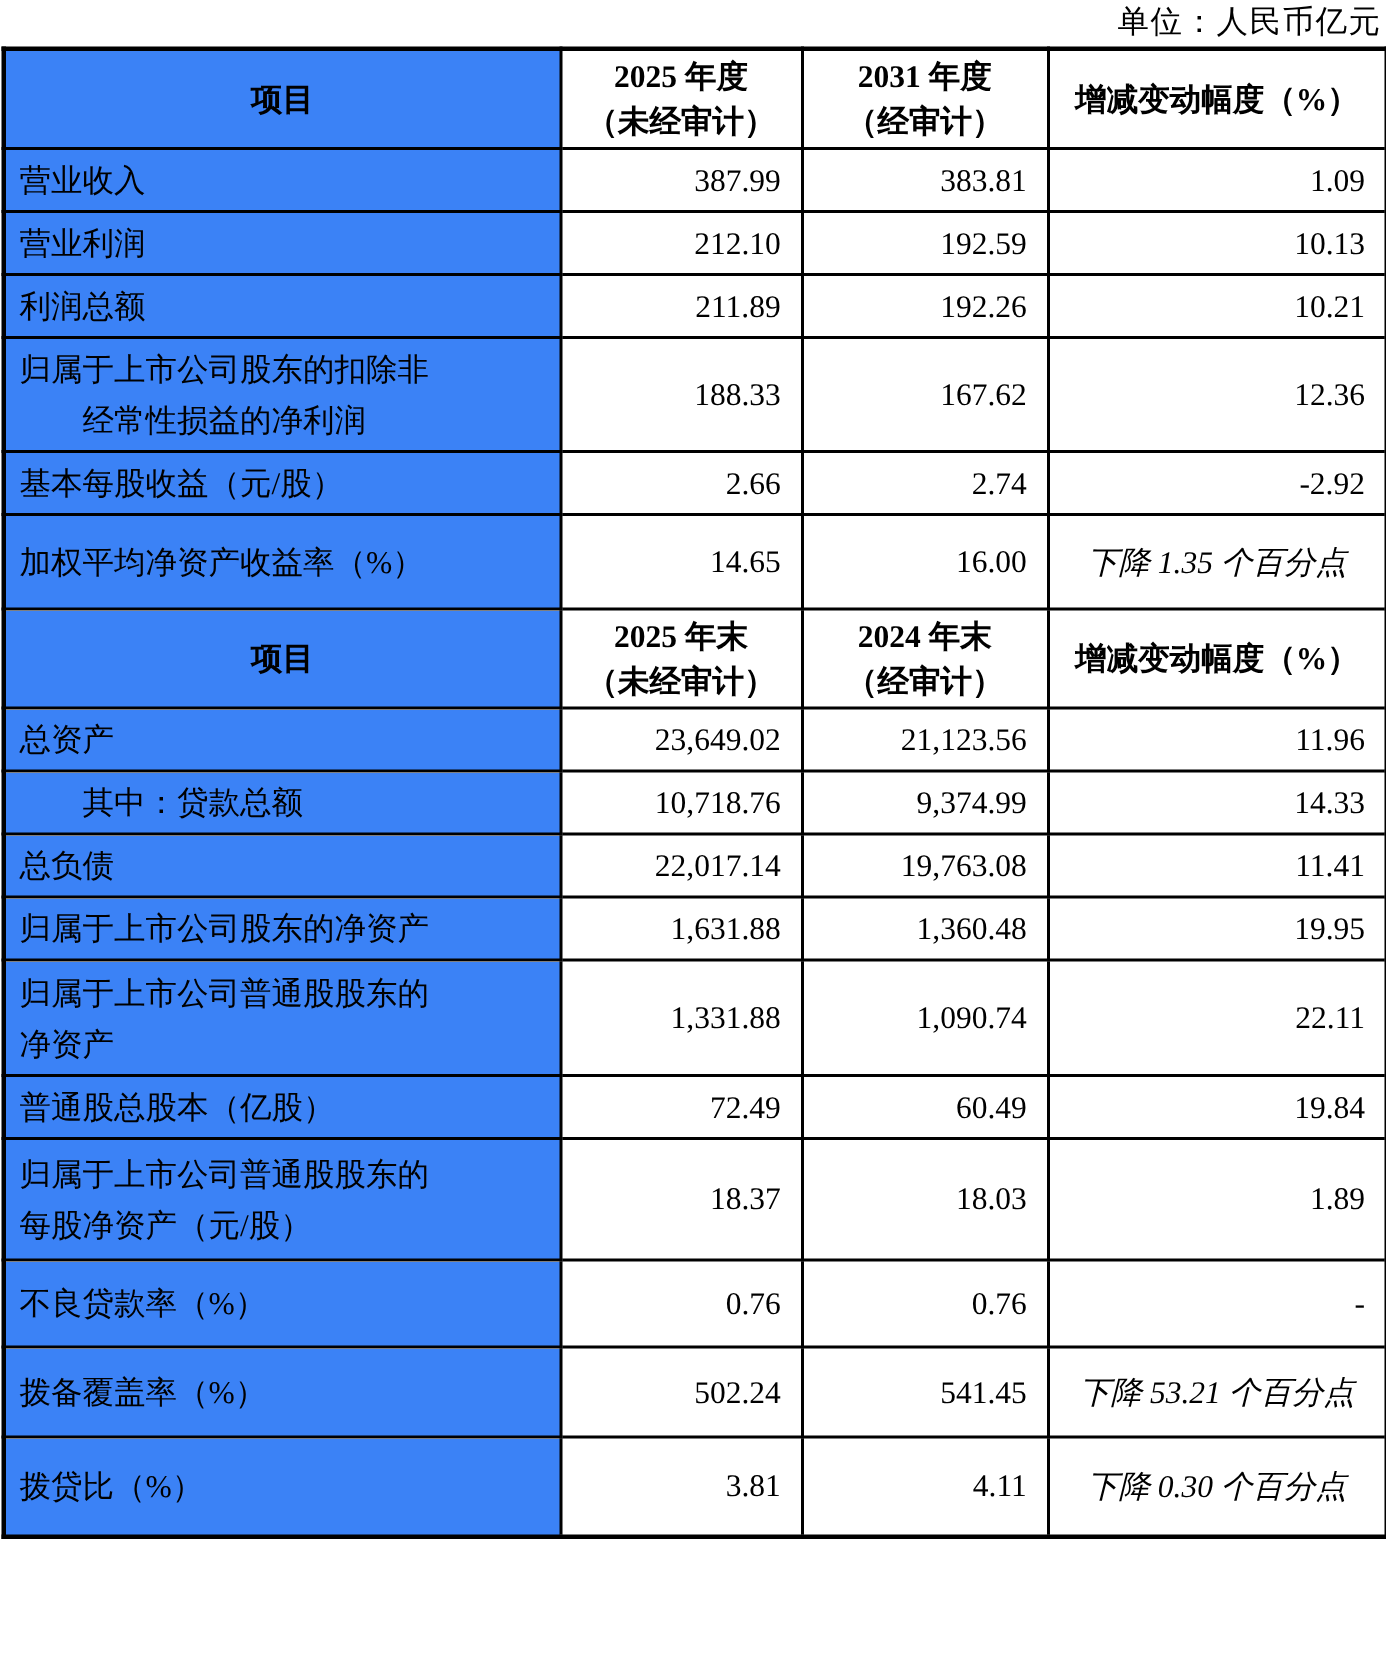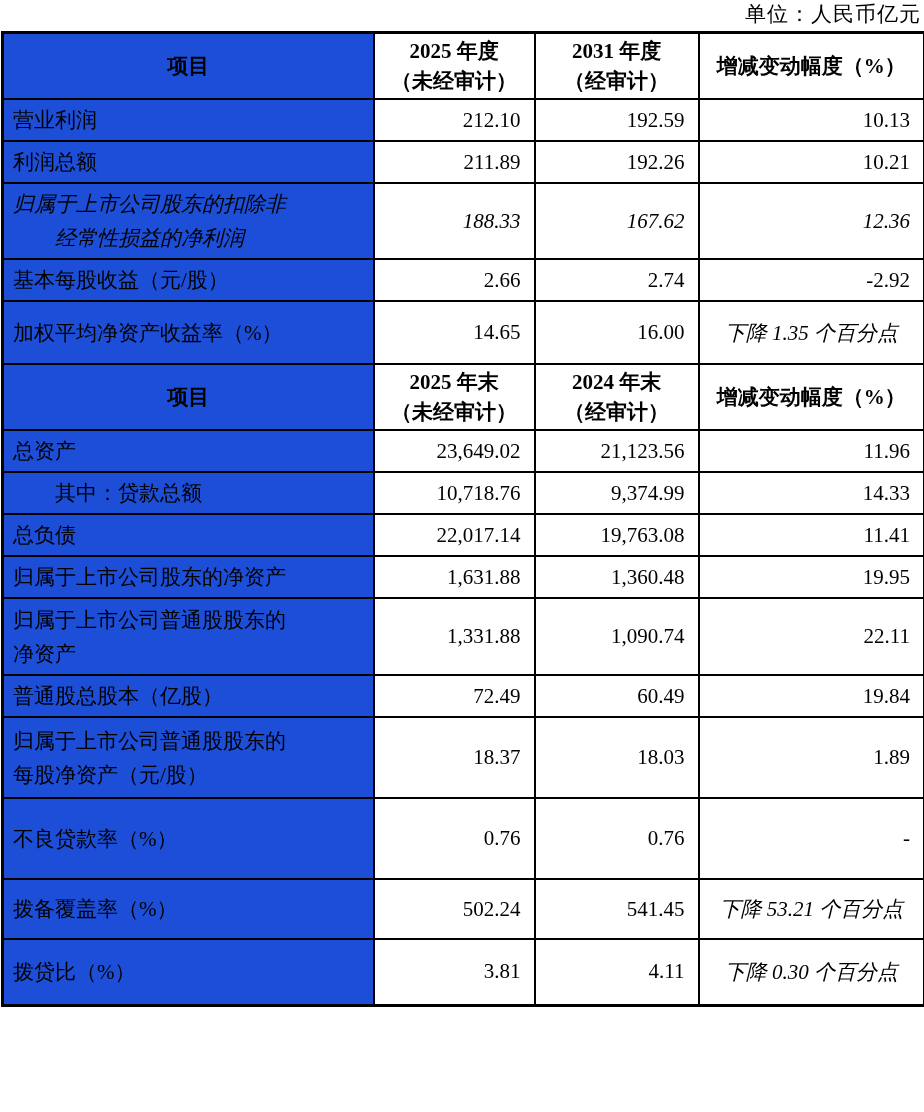--- a/index.html
+++ b/index.html
@@ -41,21 +41,21 @@
   }
   tr.header-row { height: 64px; }
   tr.data-row   { height: 42px; }
   th {
     font-weight: bold;
     text-align: center;
     white-space: pre-wrap;
     line-height: 30px;
     padding: 2px 4px;
   }
-  .col-item { background: #1d4ed8; }
+  .col-item { background: #3b82f6; }
   td.label {
     text-align: left;
     white-space: pre-wrap;
     line-height: 34px;
     padding-left: 9px;
     padding-right: 6px;
   }
   td.num {
     text-align: right;
     padding-right: 13px;
@@ -80,32 +80,38 @@
     <tbody id="table-body">
         <tr class="header-row">
           <th class="col-item">项目</th>
           <th>2025 年度
 （未经审计）</th>
           <th>2031 年度
 （经审计）</th>
           <th>增减变动幅度（%）</th>
         </tr>
         <tr class="data-row">
+          <td class="label col-item">营业收入</td>
+          <td class="num">387.99</td>
+          <td class="num">383.81</td>
+          <td class="change">1.09</td>
+        </tr>
+        <tr class="data-row">
           <td class="label col-item">营业利润</td>
           <td class="num">212.10</td>
           <td class="num">192.59</td>
           <td class="change">10.13</td>
         </tr>
         <tr class="data-row">
           <td class="label col-item">利润总额</td>
           <td class="num">211.89</td>
           <td class="num">192.26</td>
           <td class="change">10.21</td>
         </tr>
-        <tr class="data-row" style="height: 71px; font-style: italic;">
+        <tr class="data-row" style="height: 71px;">
           <td class="label col-item">归属于上市公司股东的扣除非
 　　经常性损益的净利润</td>
           <td class="num">188.33</td>
           <td class="num">167.62</td>
           <td class="change">12.36</td>
         </tr>
         <tr class="data-row">
           <td class="label col-item">基本每股收益（元/股）</td>
           <td class="num">2.66</td>
           <td class="num">2.74</td>
@@ -162,21 +168,21 @@
           <td class="num">60.49</td>
           <td class="change">19.84</td>
         </tr>
         <tr class="data-row" style="height: 81px;">
           <td class="label col-item">归属于上市公司普通股股东的
 每股净资产（元/股）</td>
           <td class="num">18.37</td>
           <td class="num">18.03</td>
           <td class="change">1.89</td>
         </tr>
-        <tr class="data-row" style="height: 81px;">
+        <tr class="data-row" style="height: 58px;">
           <td class="label col-item">不良贷款率（%）</td>
           <td class="num">0.76</td>
           <td class="num">0.76</td>
           <td class="change">-</td>
         </tr>
         <tr class="data-row" style="height: 60px;">
           <td class="label col-item">拨备覆盖率（%）</td>
           <td class="num">502.24</td>
           <td class="num">541.45</td>
           <td class="change center">下降 53.21 个百分点</td>

